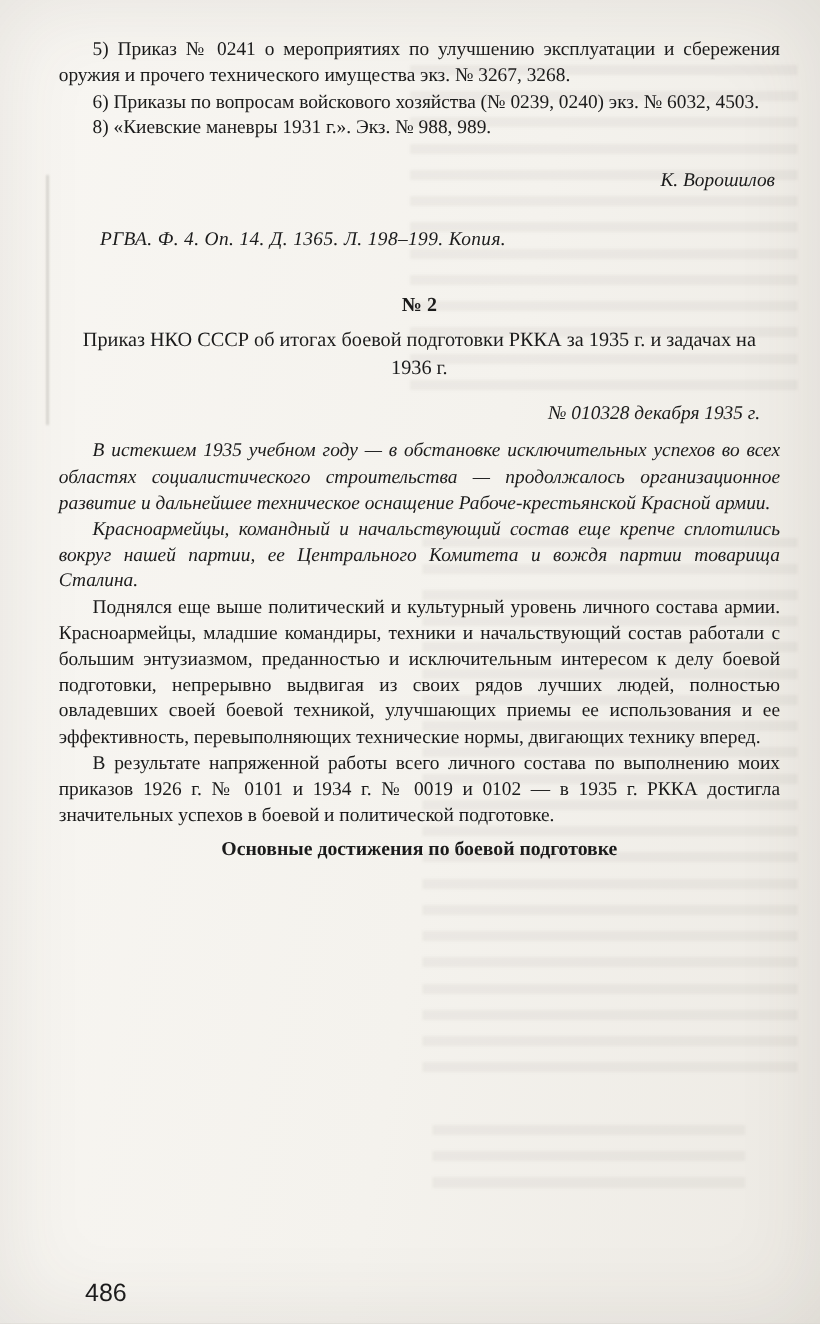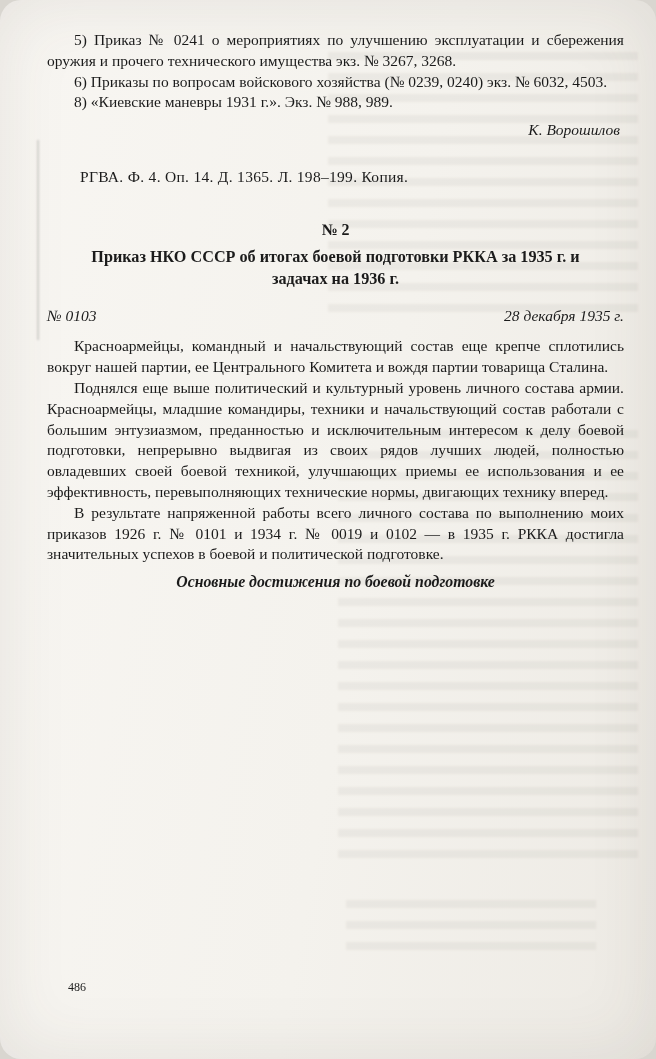--- a/index.html
+++ b/index.html
@@ -10,21 +10,20 @@
   .page {
     position: relative;
     width: 656px;
     height: 1059px;
     box-sizing: border-box;
     padding: 30px 32px 0 47px;
     background: linear-gradient(100deg, #f8f6f2 0%, #f4f2ed 55%, #edeae4 100%);
     color: #1b1b1b;
     font-family: "Liberation Serif", "DejaVu Serif", serif;
     overflow: hidden;
-    border-radius: 21px;
   }
   .page::after {
     content: "";
     position: absolute;
     inset: 0;
     pointer-events: none;
     box-shadow: inset 0 0 70px rgba(70,60,45,0.10);
   }
   .crease {
     position: absolute;
@@ -50,74 +49,73 @@
 
   .content { position: relative; z-index: 2; }
 
   p {
     margin: 0;
     font-size: 15.5px;
     line-height: 20.8px;
     text-align: justify;
     text-indent: 27px;
   }
-  .italic { }
+  .italic { font-style: italic; }
 
   .signature {
     text-align: right;
     font-style: italic;
     text-indent: 0;
-    margin-top: 7px;
+    margin-top: 22px;
     padding-right: 4px;
   }
   .archive {
     margin-top: 26px;
     text-align: left;
     text-indent: 33px;
     letter-spacing: 0.3px;
   }
   .doc-no {
     margin-top: 32px;
     text-align: center;
     text-indent: 0;
     font-weight: bold;
     font-size: 16px;
   }
   .title {
     margin: 5px auto 0;
     max-width: 545px;
     text-align: center;
     text-indent: 0;
-    font-weight: bold;
+    font-weight: normal;
     font-size: 16.2px;
     line-height: 22.5px;
   }
   .meta-row {
     display: flex;
-    justify-content: space-between;
-    margin: 15px 0 10px;
+    justify-content: flex-end;
+    margin: 15px 16px 10px;
     font-size: 15.5px;
     line-height: 20.8px;
   }
   .meta-row span { font-style: italic; }
   .section-title {
     margin: 7px 0 5px;
     text-align: center;
     text-indent: 0;
     font-weight: bold;
-    font-style: italic;
     font-size: 15.8px;
   }
   .page-number {
     position: absolute;
     left: 68px;
-    top: 980px;
+    top: 1024px;
     z-index: 2;
-    font-size: 12px;
-    font-family: Liberation Serif, serif;
+    font-size: 20px;
+    font-family: Liberation Sans, sans-serif;
   }
 </style>
 </head>
 <body>
 
 <div class="page">
 
   <div class="ghost ghost-a"></div>
   <div class="ghost ghost-b"></div>
   <div class="ghost ghost-c"></div>
@@ -135,20 +133,21 @@
 
     <p class="doc-no">№ 2</p>
 
     <p class="title">Приказ НКО СССР об итогах боевой подготовки РККА за 1935 г. и задачах на 1936 г.</p>
 
     <div class="meta-row">
       <span>№ 0103</span>
       <span>28 декабря 1935 г.</span>
     </div>
 
+    <p class="italic">В истекшем 1935 учебном году — в обстановке исключительных успехов во всех областях социалистического строительства — продолжалось организационное развитие и дальнейшее техническое оснащение Рабоче-крестьянской Красной армии.</p>
     <p class="italic">Красноармейцы, командный и начальствующий состав еще крепче сплотились вокруг нашей партии, ее Центрального Комитета и вождя партии товарища Сталина.</p>
     <p>Поднялся еще выше политический и культурный уровень личного состава армии. Красноармейцы, младшие командиры, техники и начальствующий состав работали с большим энтузиазмом, преданностью и исключительным интересом к делу боевой подготовки, непрерывно выдвигая из своих рядов лучших людей, полностью овладевших своей боевой техникой, улучшающих приемы ее использования и ее эффективность, перевыполняющих технические нормы, двигающих технику вперед.</p>
     <p>В результате напряженной работы всего личного состава по выполнению моих приказов 1926 г. № 0101 и 1934 г. № 0019 и 0102 — в 1935 г. РККА достигла значительных успехов в боевой и политической подготовке.</p>
 
     <p class="section-title">Основные достижения по боевой подготовке</p>
 
 
   </div>
 
   <div class="page-number">486</div>

